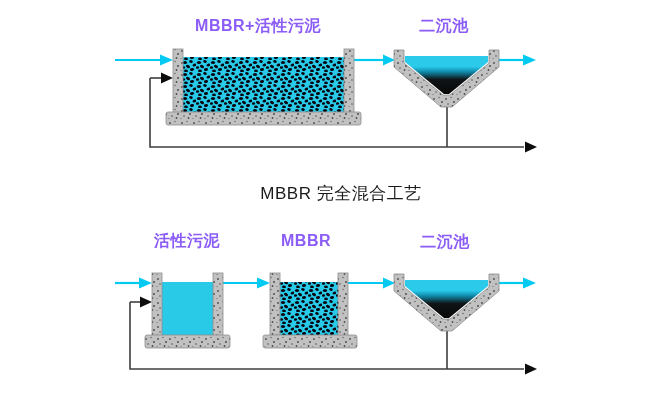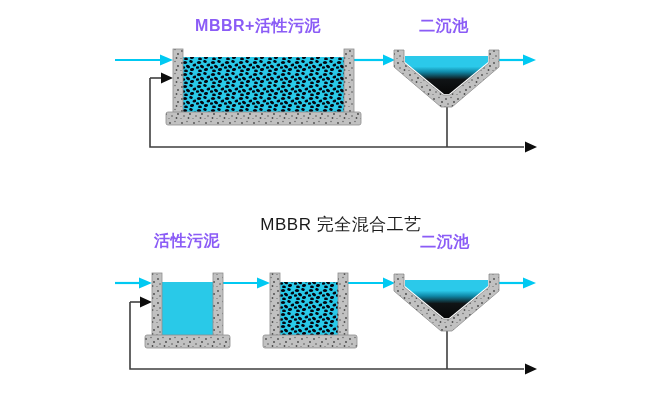--- a/index.html
+++ b/index.html
@@ -6,39 +6,40 @@
   #canvas{
     position:relative;width:672px;height:401px;background:#ffffff;overflow:hidden;
     font-family:"Liberation Sans", sans-serif;
   }
   .lbl{
     position:absolute;text-align:center;white-space:nowrap;
     color:#8b5cf6;font-size:16px;font-weight:600;letter-spacing:0.5px;
   }
   .caption{
     position:absolute;text-align:center;white-space:nowrap;
-    color:#1a1a1a;font-size:17px;font-weight:400;letter-spacing:0.5px;margin-top:31px;
+    color:#1a1a1a;font-size:17px;font-weight:400;letter-spacing:0.5px;
   }
   svg{position:absolute;left:0;top:0;}
   .flow{stroke:#00c9f2;stroke-width:2.2;fill:none;}
   .flowhead{fill:#00c9f2;stroke:none;}
   .ret{stroke:#3f3f3f;stroke-width:1.6;fill:none;}
   .rethead{fill:#0d0d0d;stroke:none;}
   .water{fill:#29c9e8;}
   .concrete{fill:url(#concretePat);stroke:#8e8e8e;stroke-width:0.8;}
 </style>
 </head>
 <body>
 
 <div id="canvas">
 
   <div class="lbl" style="left:178px;top:16px;width:160px;">MBBR+活性污泥</div>
   <div class="lbl" style="left:404px;top:16px;width:80px;">二沉池</div>
   <div class="caption" style="left:241px;top:182px;width:200px;">MBBR 完全混合工艺</div>
   <div class="lbl" style="left:147px;top:231px;width:80px;">活性污泥</div>
+  <div class="lbl" style="left:276px;top:232px;width:60px;">MBBR</div>
   <div class="lbl" style="left:405px;top:232px;width:80px;">二沉池</div>
 
   <svg width="672" height="401" viewBox="0 0 672 401">
     <defs>
       <pattern id="concretePat" width="12" height="12" patternUnits="userSpaceOnUse">
         <rect width="12" height="12" fill="#c1c1c1"></rect>
         <circle cx="2" cy="3" r="0.9" fill="#4d4d4d"></circle>
         <circle cx="7" cy="1.5" r="0.7" fill="#5a5a5a"></circle>
         <circle cx="10" cy="6" r="0.9" fill="#444444"></circle>
         <circle cx="4" cy="8" r="0.8" fill="#555555"></circle>

